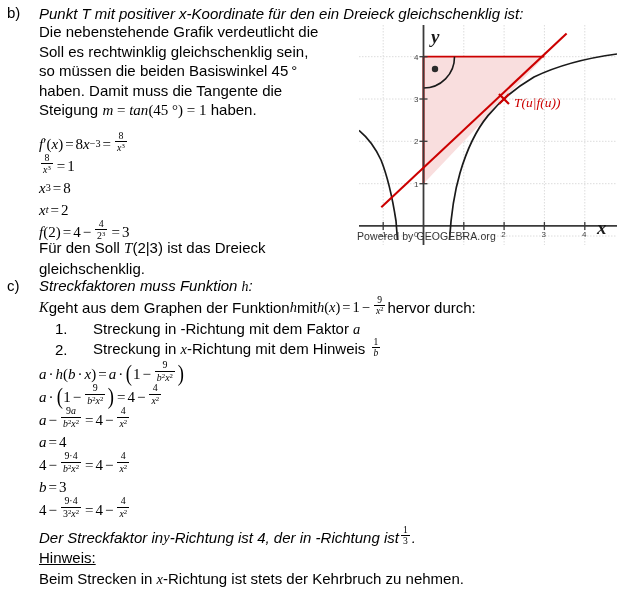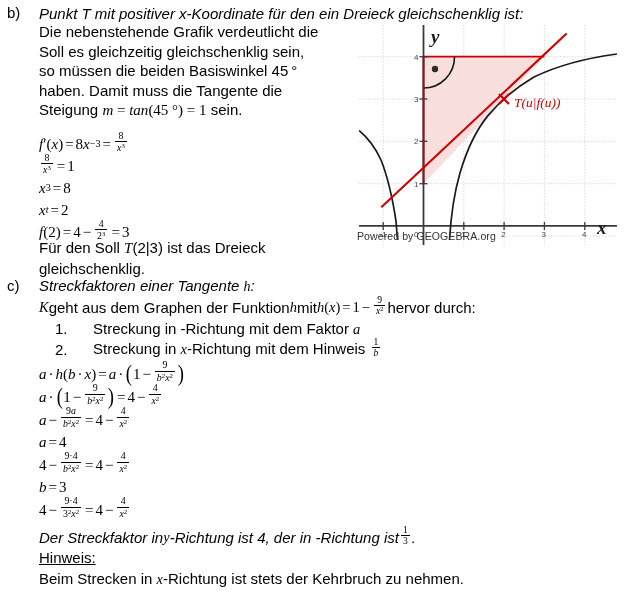--- a/index.html
+++ b/index.html
@@ -143,25 +143,25 @@
 <div id="b-label-wrap" class="item" style="left:7px; top:4px;">
   <span class="item-label">b)</span>
 </div>
 
 <div id="b-first-line">
   <span class="ital">Punkt T mit positiver x-Koordinate für den ein Dreieck gleichschenklig ist:</span>
 </div>
 
 <div id="b-text">
   <div class="para-line">Die nebenstehende Grafik verdeutlicht die</div>
-  <div class="para-line">Soll es gleichzeitig gleichschenklig sein,</div>
+  <div class="para-line">Soll es rechtwinklig gleichschenklig sein,</div>
   <div class="para-line">so müssen die beiden Basiswinkel 45 °</div>
   <div class="para-line">haben. Damit muss die Tangente die</div>
   <div class="para-line">
-    <span>Steigung </span><span class="mi">m</span><span class="mn"> = </span><span class="mi">tan</span><span class="mn">(45 °) = 1</span><span> sein.</span>
+    <span>Steigung </span><span class="mi">m</span><span class="mn"> = </span><span class="mi">tan</span><span class="mn">(45 °) = 1</span><span> haben.</span>
   </div>
 </div>
 
 <div id="b-eqs">
 
   <div class="eqline math">
     <span class="mi">f</span>
       <span class="mn">′</span>
       <span class="mn">(</span>
       <span class="mi">x</span>
@@ -292,21 +292,21 @@
     <text x="55" y="34.5" font-family="Liberation Sans, sans-serif" font-size="8" fill="#444">4</text>
 
     <text x="155" y="82" font-family="Liberation Serif, serif" font-style="italic" font-size="13.5" fill="#cc0000">T(u|f(u))</text>
   </svg>
 </div>
 <div id="graph-credit">Powered by GEOGEBRA.org</div>
 
 <div id="c-label">c)</div>
 
 <div id="c-title">
-  <span>Streckfaktoren einer Tangente </span><span class="mi" style="font-size:14px">h</span><span>:</span>
+  <span>Streckfaktoren muss Funktion </span><span class="mi" style="font-size:14px">h</span><span>:</span>
 </div>
 
 <div id="c-intro" class="math" style="font-family:'Liberation Sans',sans-serif; font-size:15px;">
   <span class="mi" style="font-size:14.5px">K</span>
     <span> geht aus dem Graphen der Funktion </span>
     <span class="mi" style="font-size:14.5px">h</span>
     <span> mit </span>
     <span class="math" style="font-size:14.5px">
       <span class="mi">h</span>
       <span class="mn">(</span>

